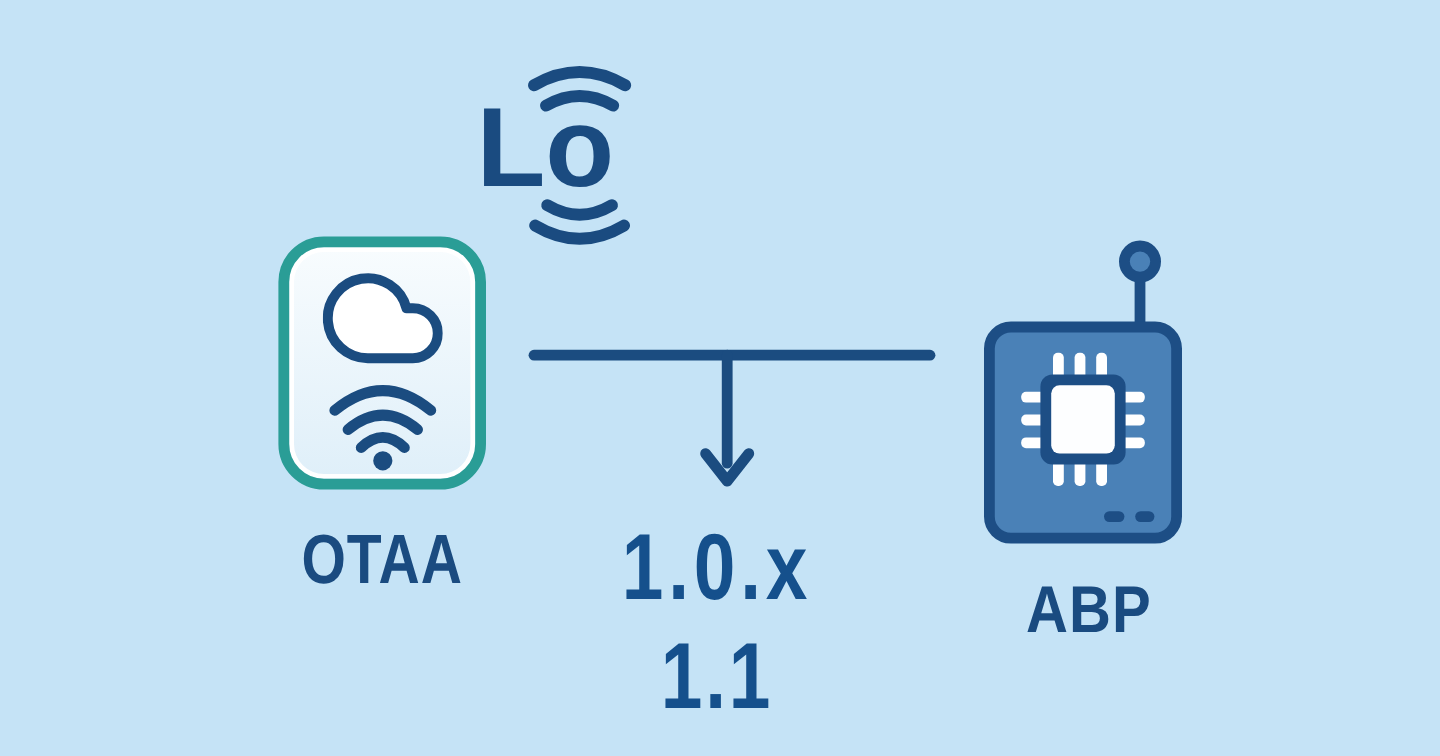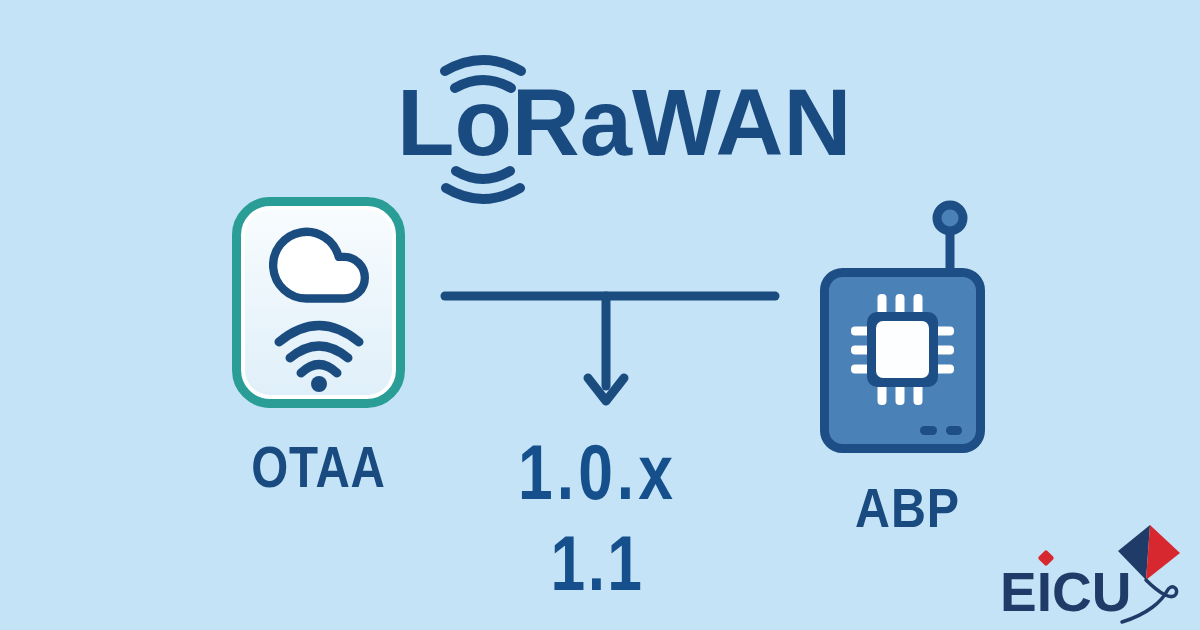--- a/index.html
+++ b/index.html
@@ -76,21 +76,20 @@
       <svg class="o-arcs" viewBox="0 0 90 200">
         <g fill="none" stroke="#1A4B80" stroke-width="10" stroke-linecap="round">
           <path d="M 7 40 Q 45 18 83 40"></path>
           <path d="M 17 57 Q 45 41 73 57"></path>
           <path d="M 18 140 Q 45 156 72 140"></path>
           <path d="M 8 157 Q 45 179 82 157"></path>
         </g>
       </svg>
       <span>o</span>
     </span>
-    <span>RaWAN</span>
   </div>
 
   <div class="card">
     <svg width="100" height="92" viewBox="0 0 24 22">
       <path d="M18 10h-1.26A8 8 0 1 0 9 20h9a5 5 0 0 0 0-10z" fill="#FFFFFF" stroke="#1B4C80" stroke-width="2" stroke-linejoin="round"></path>
     </svg>
     <svg width="92" height="78" viewBox="0 0 92 78">
       <g fill="none" stroke="#1B4C80" stroke-width="9" stroke-linecap="round">
         <path d="M 6 27 Q 46 -6 86 27"></path>
         <path d="M 17 43 Q 46 19 75 43"></path>
@@ -134,23 +133,14 @@
     </g>
 
     <rect x="52" y="114" width="71" height="75" rx="10" fill="#1D4E85"></rect>
     <rect x="61" y="123" width="53" height="57" rx="7" fill="#FDFEFF"></rect>
 
     <rect x="105" y="228" width="17" height="9" rx="4.5" fill="#1D4E85"></rect>
     <rect x="131" y="228" width="16" height="9" rx="4.5" fill="#1D4E85"></rect>
   </svg>
   <div class="node-label abp-label">ABP</div>
 
-  <div class="logo">
-    <div class="logo-text">EICU</div>
-    <div class="logo-diamond"></div>
-    <svg class="logo-kite" viewBox="0 0 85 110">
-      <polygon points="38,6 6,32 34,61" fill="#1F3B68"></polygon>
-      <polygon points="38,6 68,34 34,61" fill="#D7282F"></polygon>
-      <path d="M 34 61 C 47 74, 60 82, 64 75 C 67 69, 59 64, 55 72 C 50 82, 36 95, 10 103" fill="none" stroke="#1F3B68" stroke-width="3.5" stroke-linecap="round"></path>
-    </svg>
-  </div>
 
 </div>
 
 </body></html>

